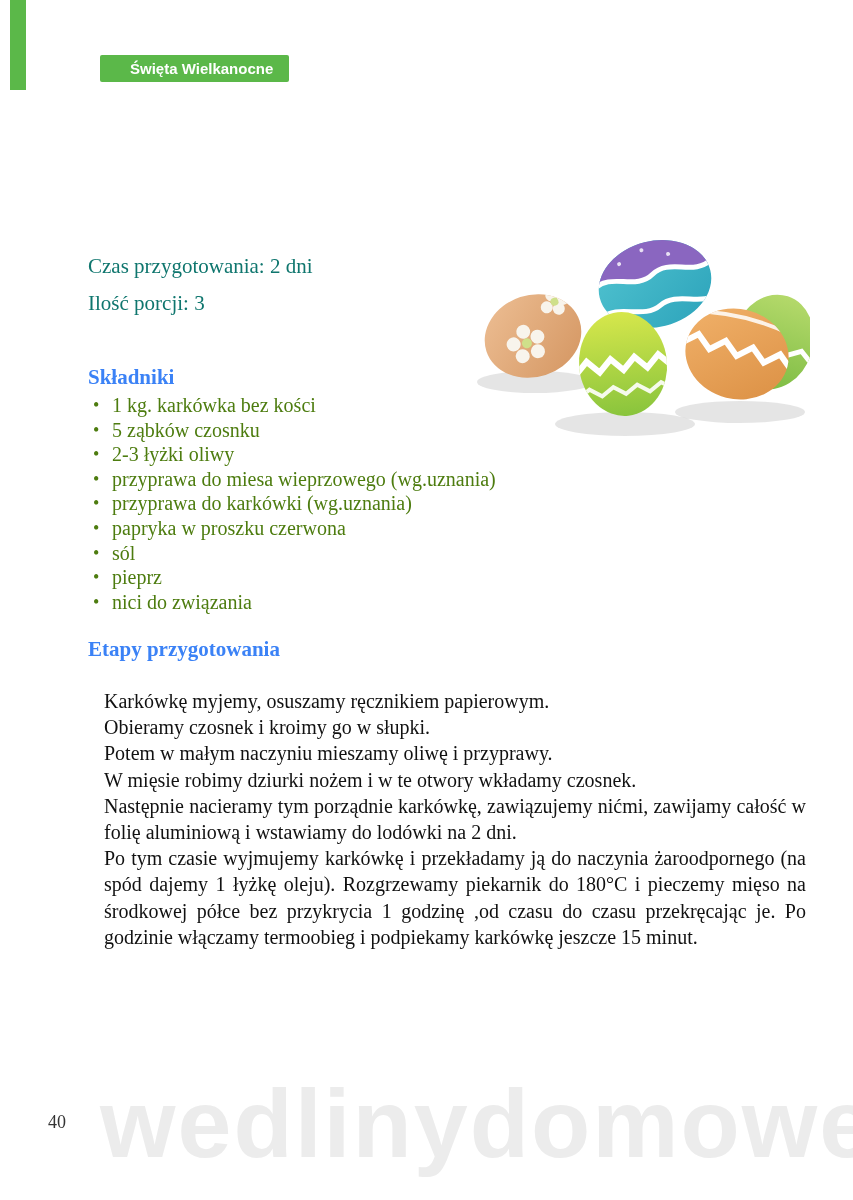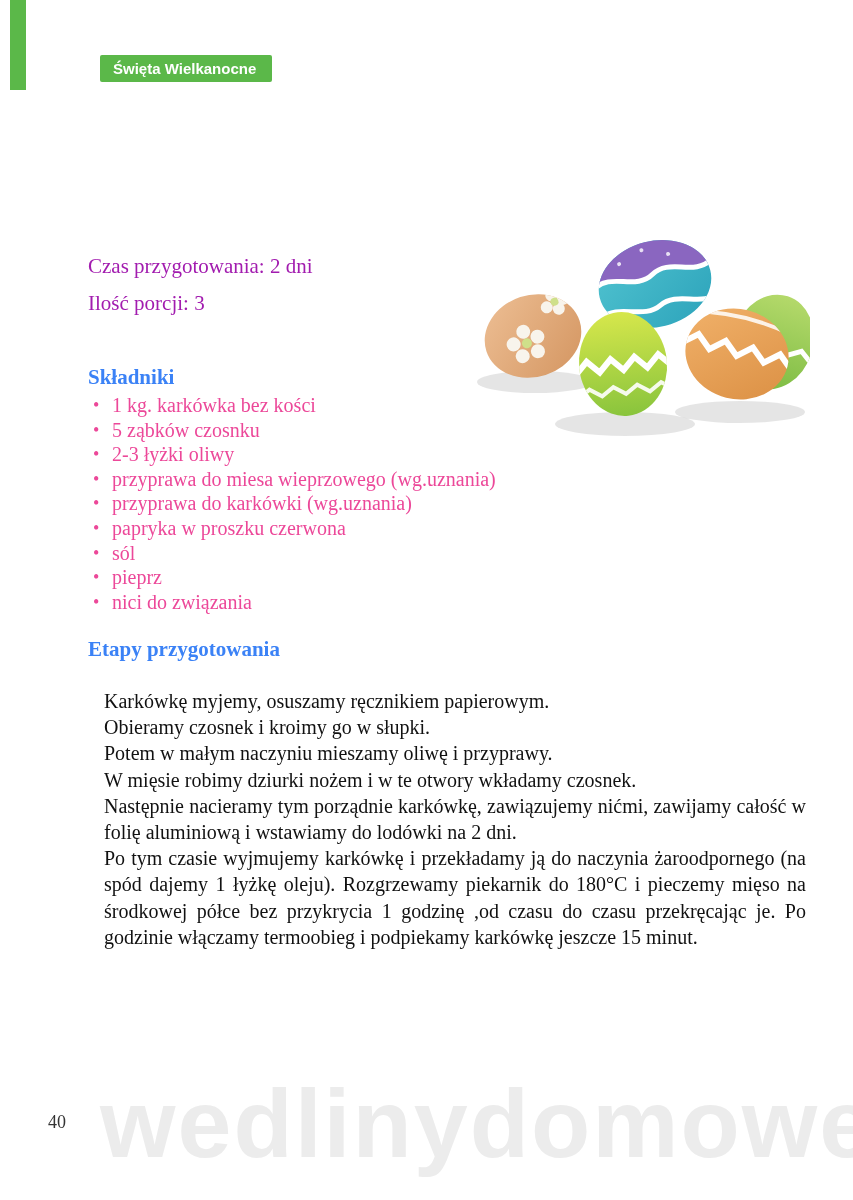--- a/index.html
+++ b/index.html
@@ -21,40 +21,40 @@
   }
   .tag {
     position: absolute;
     left: 100px; top: 55px;
     background: var(--accent);
     color: #ffffff;
     font-family: "Liberation Sans", sans-serif;
     font-weight: 700;
     font-size: 15px;
     line-height: 1;
-    padding: 6px 16px 6px 13px;
+    padding: 6px 16px 6px 30px;
     border-radius: 2px;
   }
   .title {
     position: absolute;
     left: 86px; top: 97px;
     margin: 0;
     font-family: "Liberation Sans", sans-serif;
     font-weight: 700;
     font-size: 47px;
     line-height: 1.14;
     color: var(--accent);
   }
   .title-line { display: block; }
   .meta {
     position: absolute;
     left: 88px; top: 248px;
     font-size: 21px;
     line-height: 37px;
-    color: #a21caf;
+    color: #0f766e;
   }
   .eggs {
     position: absolute;
     left: 455px; top: 224px;
     width: 355px; height: 220px;
   }
   .section-h {
     position: absolute;
     left: 88px;
     margin: 0;
@@ -64,21 +64,21 @@
     color: #3b82f6;
   }
   .ingredients-h { top: 365px; }
   .steps-h { top: 637px; }
   .ingredients {
     position: absolute;
     left: 88px; top: 393px;
     margin: 0; padding: 0;
     list-style: none;
     font-size: 20px;
-    color: #ec4899;
+    color: #4d7c0f;
   }
   .ingredients li {
     position: relative;
     line-height: 24.6px;
     padding-left: 24px;
   }
   .ingredients li::before {
     content: "\2022";
     position: absolute;
     left: 5px; top: 0;

